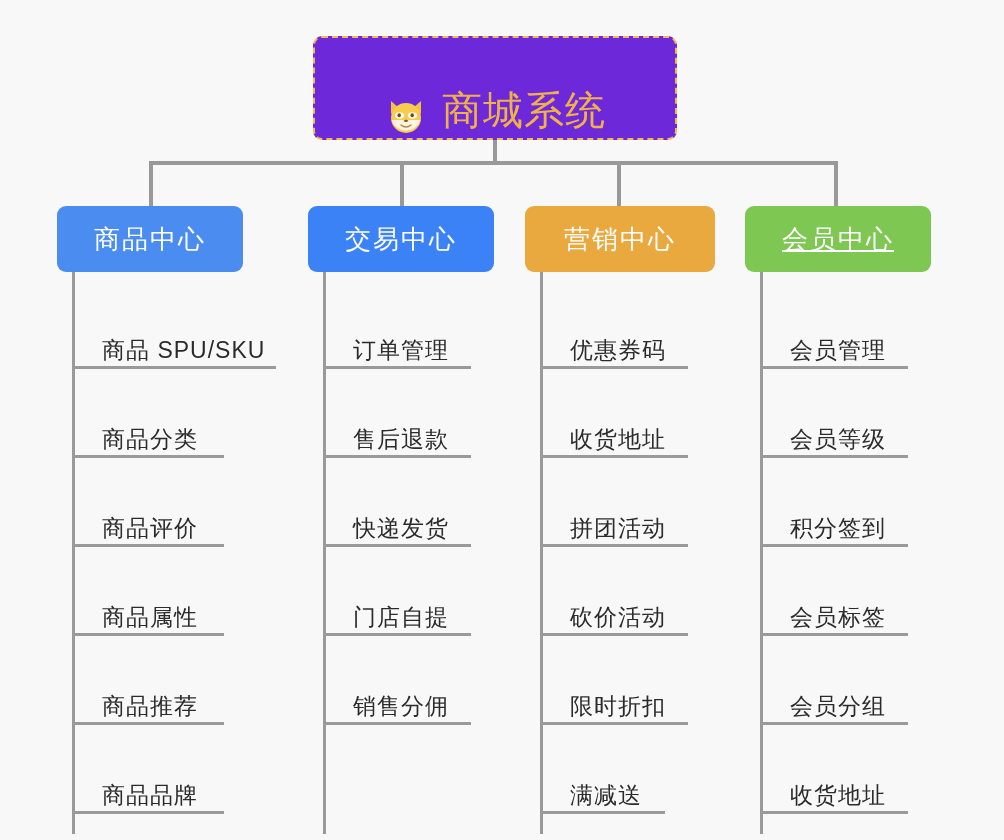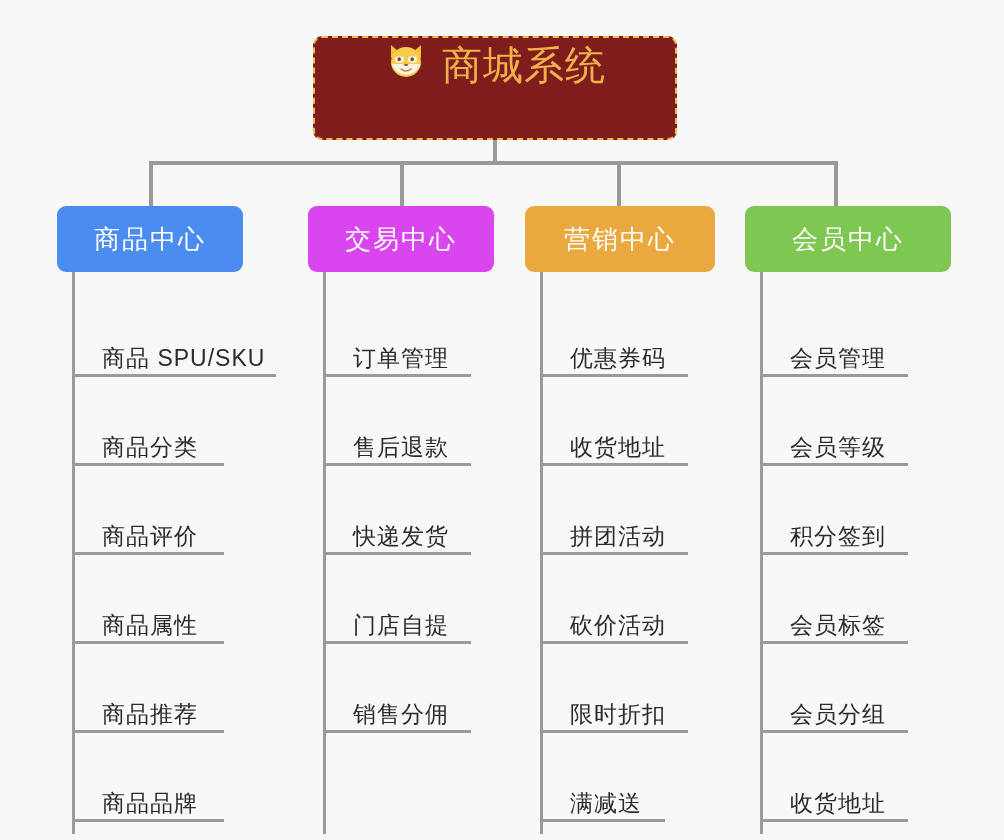--- a/index.html
+++ b/index.html
@@ -21,25 +21,25 @@
   }
 
   
   .root-node {
     position: absolute;
     left: 313px;
     top: 36px;
     width: 364px;
     height: 104px;
     box-sizing: border-box;
-    background: #7f1d1d;
+    background: #6d28d9;
     border: 2px dashed #f0b952;
     border-radius: 9px;
     display: flex;
-    align-items: flex-start;
+    align-items: flex-end;
     justify-content: center;
     gap: 14px;
   }
   .root-emoji {
     font-size: 40px;
     line-height: 1;
     display: block;
   }
   .root-emoji svg { display: block; }
   .root-title {
@@ -94,27 +94,27 @@
     align-items: center;
     justify-content: center;
     color: #ffffff;
     font-size: 26px;
     letter-spacing: 2px;
     white-space: nowrap;
   }
   .col-1 .branch-header { width: 186px; }
   .col-2 .branch-header { width: 186px; }
   .col-3 .branch-header { width: 190px; }
-  .col-4 .branch-header { width: 206px; }
+  .col-4 .branch-header { width: 186px; text-decoration: underline; }
 
   
   .leaf-list {
     position: relative;
     margin-top: 0;
-    padding-top: 16px;
+    padding-top: 8px;
   }
   .spine {
     position: absolute;
     left: 15px;
     top: 0;
     width: 3px;
     background: #9a9a9a;
   }
   .col-1 .spine { height: 562px; }
   .col-2 .spine { height: 562px; }
@@ -213,21 +213,21 @@
       <div class="leaf leaf-5">
         <span class="leaf-label">商品推荐</span>
       </div>
       <div class="leaf leaf-6">
         <span class="leaf-label">商品品牌</span>
       </div>
     </div>
   </div>
 
   <div class="column col-2">
-    <div class="branch-header" style="background:#d946ef">
+    <div class="branch-header" style="background:#3b82f6">
       <span>交易中心</span>
     </div>
     <div class="leaf-list">
       <div class="spine"></div>
       <div class="leaf leaf-1">
         <span class="leaf-label">订单管理</span>
       </div>
       <div class="leaf leaf-2">
         <span class="leaf-label">售后退款</span>
       </div>

